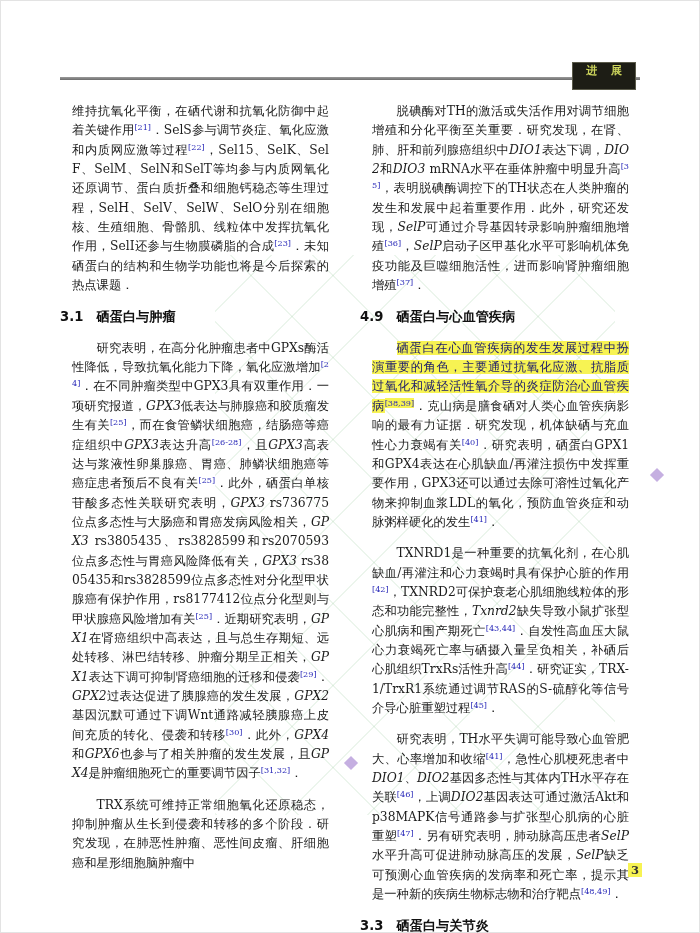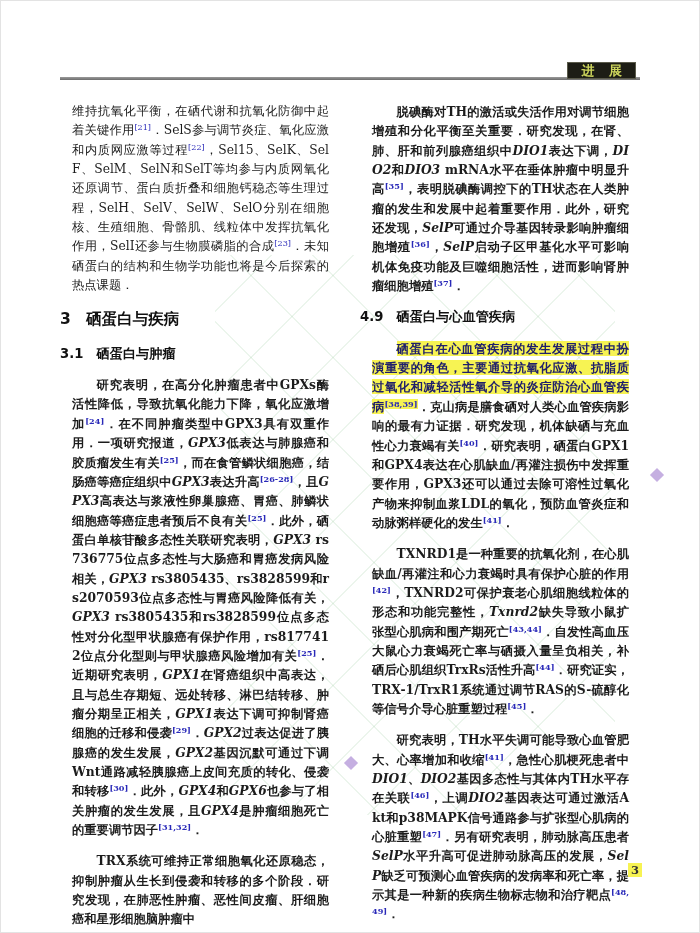--- a/index.html
+++ b/index.html
@@ -28,24 +28,24 @@
   
   .header-rule{
     position:absolute;left:60px;right:60px;top:77px;height:3px;
     background:linear-gradient(#9a9a9a,#6c6c6c);
   }
   .badge{
     position:absolute;top:62px;right:64px;
     background:var(--badge_bg);
     color:var(--badge_text);
     border:1px solid #5a5a4a;
-    font-size:13px;
+    font-size:11px;
     font-weight:bold;
     letter-spacing:5px;
-    padding:1px 8px 1px 13px;
+    padding:1px 8px 12px 13px;
     line-height:13px;
   }
   
   .watermark{
     position:absolute;left:215px;top:255px;width:400px;height:560px;
     background-image:
       repeating-linear-gradient(45deg, rgba(120,185,125,0.14) 0 1.6px, transparent 1.6px 58px),
       repeating-linear-gradient(-45deg, rgba(120,185,125,0.14) 0 1.6px, transparent 1.6px 58px);
     pointer-events:none;
   }
@@ -61,21 +61,21 @@
   .col{
     position:absolute;top:90px;width:281px;
     font-size:12.3px;
     line-height:19.35px;
     text-align:justify;
     word-break:break-all;
   }
   .col-left{left:60px;}
   .col-right{left:360px;}
   .para{margin:12px;}
-  .para.indent{text-indent:2em;font-weight:bold;}
+  .para.indent{text-indent:2em;}
   .sec-heading{
     font-weight:bold;
     font-size:15.5px;
     color:#111;
     margin:15px 0 14px;
     text-indent:0;
     font-family:"DejaVu Sans","Liberation Sans",sans-serif;
   }
   .sub-heading{
     font-weight:bold;
@@ -115,21 +115,20 @@
 
 <div class="watermark"></div>
 <div class="diamond d1"></div>
 <div class="diamond d2"></div>
 
 <div class="header-rule"></div>
 <div class="badge">进 展</div>
 
 <div class="col col-left">
     <p class="para"><span class="">维持抗氧化平衡，在硒代谢和抗氧化防御中起着关键作用</span><span class="run-ref">[21]</span><span class="">．SelS参与调节炎症、氧化应激和内质网应激等过程</span><span class="run-ref">[22]</span><span class="">，Sel15、SelK、SelF、SelM、SelN和SelT等均参与内质网氧化还原调节、蛋白质折叠和细胞钙稳态等生理过程，SelH、SelV、SelW、SelO分别在细胞核、生殖细胞、骨骼肌、线粒体中发挥抗氧化作用，SelI还参与生物膜磷脂的合成</span><span class="run-ref">[23]</span><span class="">．未知硒蛋白的结构和生物学功能也将是今后探索的热点课题．</span></p>
-    <div class="sec-heading">3　硒蛋白与疾病</div>
     <div class="sub-heading">3.1　硒蛋白与肿瘤</div>
     <p class="para indent"><span class="">研究表明，在高分化肿瘤患者中GPXs酶活性降低，导致抗氧化能力下降，氧化应激增加</span><span class="run-ref">[24]</span><span class="">．在不同肿瘤类型中GPX3具有双重作用．一项研究报道，</span><span class="run-i">GPX3</span><span class="">低表达与肺腺癌和胶质瘤发生有关</span><span class="run-ref">[25]</span><span class="">，而在食管鳞状细胞癌，结肠癌等癌症组织中</span><span class="run-i">GPX3</span><span class="">表达升高</span><span class="run-ref">[26-28]</span><span class="">，且</span><span class="run-i">GPX3</span><span class="">高表达与浆液性卵巢腺癌、胃癌、肺鳞状细胞癌等癌症患者预后不良有关</span><span class="run-ref">[25]</span><span class="">．此外，硒蛋白单核苷酸多态性关联研究表明，</span><span class="run-i">GPX3</span><span class=""> rs736775位点多态性与大肠癌和胃癌发病风险相关，</span><span class="run-i">GPX3</span><span class=""> rs3805435、rs3828599和rs2070593位点多态性与胃癌风险降低有关，</span><span class="run-i">GPX3</span><span class=""> rs3805435和rs3828599位点多态性对分化型甲状腺癌有保护作用，rs8177412位点分化型则与甲状腺癌风险增加有关</span><span class="run-ref">[25]</span><span class="">．近期研究表明，</span><span class="run-i">GPX1</span><span class="">在肾癌组织中高表达，且与总生存期短、远处转移、淋巴结转移、肿瘤分期呈正相关，</span><span class="run-i">GPX1</span><span class="">表达下调可抑制肾癌细胞的迁移和侵袭</span><span class="run-ref">[29]</span><span class="">．</span><span class="run-i">GPX2</span><span class="">过表达促进了胰腺癌的发生发展，</span><span class="run-i">GPX2</span><span class="">基因沉默可通过下调Wnt通路减轻胰腺癌上皮间充质的转化、侵袭和转移</span><span class="run-ref">[30]</span><span class="">．此外，</span><span class="run-i">GPX4</span><span class="">和</span><span class="run-i">GPX6</span><span class="">也参与了相关肿瘤的发生发展，且</span><span class="run-i">GPX4</span><span class="">是肿瘤细胞死亡的重要调节因子</span><span class="run-ref">[31,32]</span><span class="">．</span></p>
     <p class="para indent"><span class="">TRX系统可维持正常细胞氧化还原稳态，抑制肿瘤从生长到侵袭和转移的多个阶段．研究发现，在肺恶性肿瘤、恶性间皮瘤、肝细胞癌和星形细胞脑肿瘤中</span></p>
   </div>
 <div class="col col-right">
     <p class="para indent"><span class="">脱碘酶对TH的激活或失活作用对调节细胞增殖和分化平衡至关重要．研究发现，在肾、肺、肝和前列腺癌组织中</span><span class="run-i">DIO1</span><span class="">表达下调，</span><span class="run-i">DIO2</span><span class="">和</span><span class="run-i">DIO3</span><span class=""> mRNA水平在垂体肿瘤中明显升高</span><span class="run-ref">[35]</span><span class="">，表明脱碘酶调控下的TH状态在人类肿瘤的发生和发展中起着重要作用．此外，研究还发现，</span><span class="run-i">SelP</span><span class="">可通过介导基因转录影响肿瘤细胞增殖</span><span class="run-ref">[36]</span><span class="">，</span><span class="run-i">SelP</span><span class="">启动子区甲基化水平可影响机体免疫功能及巨噬细胞活性，进而影响肾肿瘤细胞增殖</span><span class="run-ref">[37]</span><span class="">．</span></p>
     <div class="sub-heading">4.9　硒蛋白与心血管疾病</div>
     <p class="para indent"><span class="run-hl">硒蛋白在心血管疾病的发生发展过程中扮演重要的角色，主要通过抗氧化应激、抗脂质过氧化和减轻活性氧介导的炎症防治心血管疾病</span><span class="run-hl run-ref">[38,39]</span><span class="">．克山病是膳食硒对人类心血管疾病影响的最有力证据．研究发现，机体缺硒与充血性心力衰竭有关</span><span class="run-ref">[40]</span><span class="">．研究表明，硒蛋白GPX1和GPX4表达在心肌缺血/再灌注损伤中发挥重要作用，GPX3还可以通过去除可溶性过氧化产物来抑制血浆LDL的氧化，预防血管炎症和动脉粥样硬化的发生</span><span class="run-ref">[41]</span><span class="">．</span></p>
     <p class="para indent"><span class="">TXNRD1是一种重要的抗氧化剂，在心肌缺血/再灌注和心力衰竭时具有保护心脏的作用</span><span class="run-ref">[42]</span><span class="">，TXNRD2可保护衰老心肌细胞线粒体的形态和功能完整性，</span><span class="run-i">Txnrd2</span><span class="">缺失导致小鼠扩张型心肌病和围产期死亡</span><span class="run-ref">[43,44]</span><span class="">．自发性高血压大鼠心力衰竭死亡率与硒摄入量呈负相关，补硒后心肌组织TrxRs活性升高</span><span class="run-ref">[44]</span><span class="">．研究证实，TRX-1/TrxR1系统通过调节RAS的S-硫醇化等信号介导心脏重塑过程</span><span class="run-ref">[45]</span><span class="">．</span></p>
     <p class="para indent"><span class="">研究表明，TH水平失调可能导致心血管肥大、心率增加和收缩</span><span class="run-ref">[41]</span><span class="">，急性心肌梗死患者中</span><span class="run-i">DIO1</span><span class="">、</span><span class="run-i">DIO2</span><span class="">基因多态性与其体内TH水平存在关联</span><span class="run-ref">[46]</span><span class="">，上调</span><span class="run-i">DIO2</span><span class="">基因表达可通过激活Akt和p38MAPK信号通路参与扩张型心肌病的心脏重塑</span><span class="run-ref">[47]</span><span class="">．另有研究表明，肺动脉高压患者</span><span class="run-i">SelP</span><span class="">水平升高可促进肺动脉高压的发展，</span><span class="run-i">SelP</span><span class="">缺乏可预测心血管疾病的发病率和死亡率，提示其是一种新的疾病生物标志物和治疗靶点</span><span class="run-ref">[48,49]</span><span class="">．</span></p>

